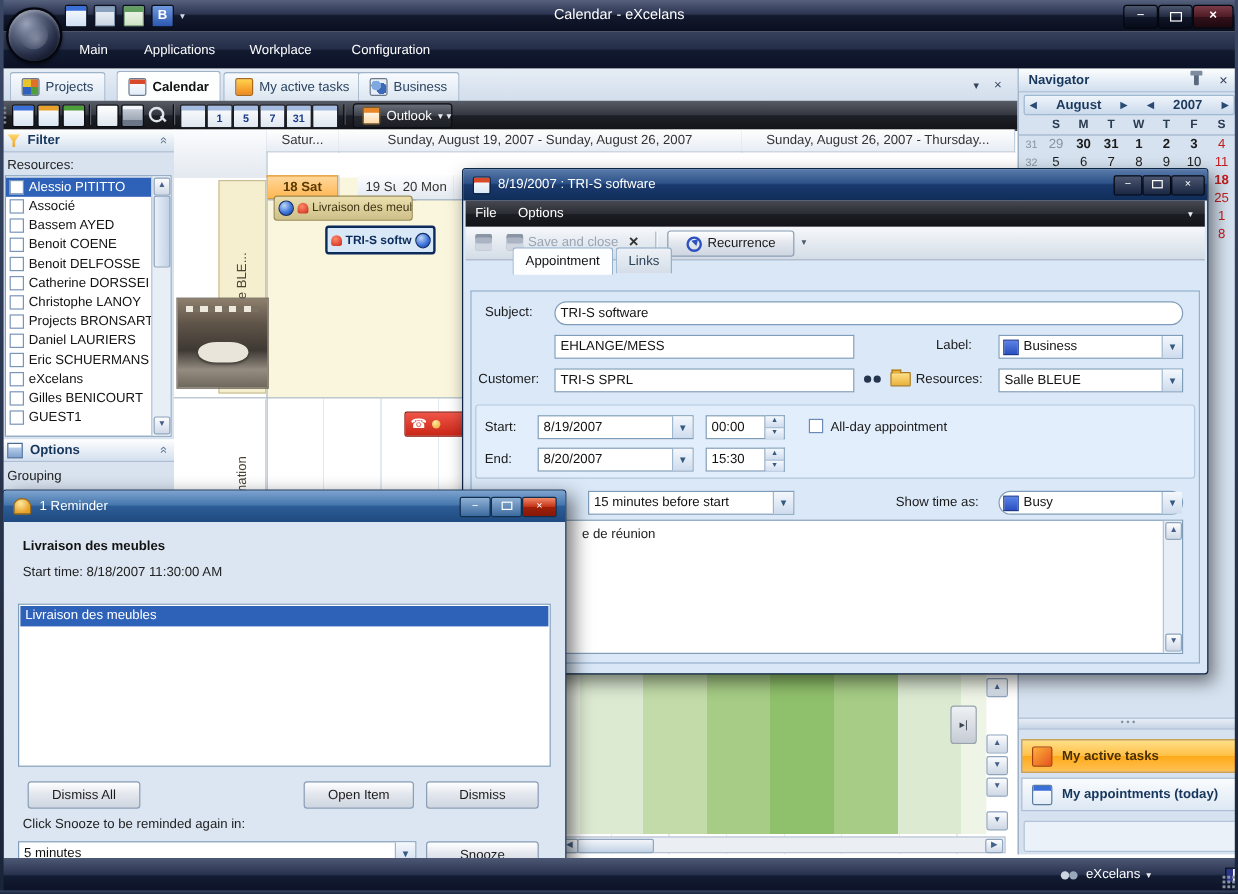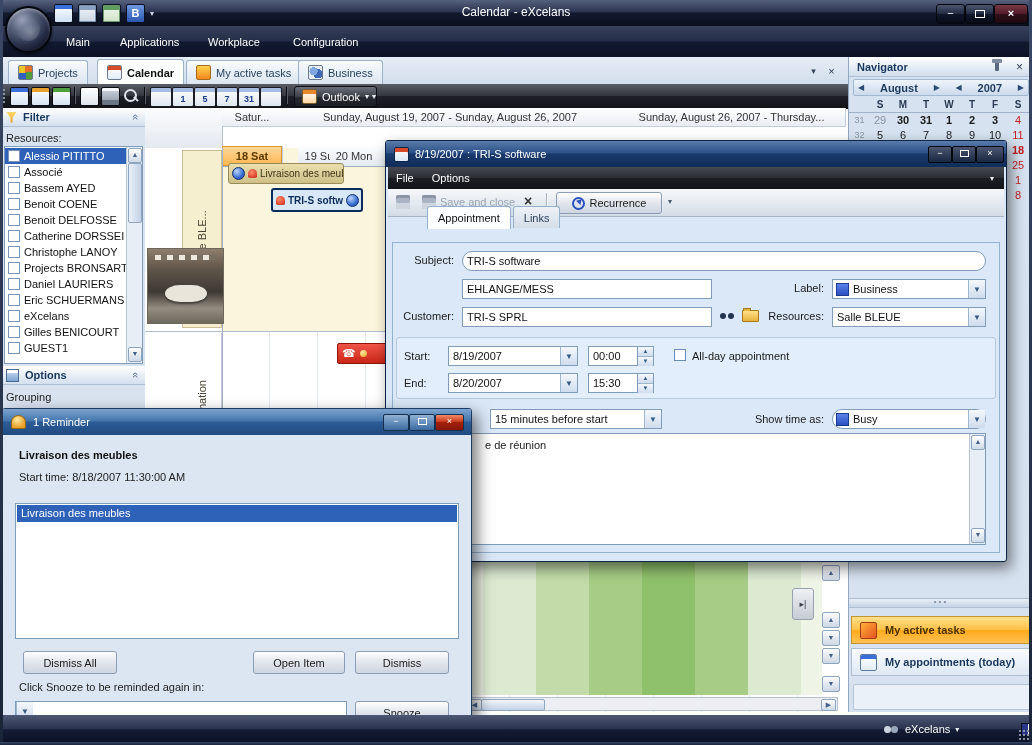--- a/index.html
+++ b/index.html
@@ -157,21 +157,21 @@
   .ppl{width:16px;height:11px;position:relative;}
   .ppl::before,.ppl::after{content:"";position:absolute;width:7px;height:7px;border-radius:50%;background:#cdd5e2;top:2px;}
   .ppl::before{left:0;} .ppl::after{left:7px;background:#9aa8bc;}
   .flag{width:17px;height:11px;border:1px solid #0a0f1f;background:linear-gradient(90deg,#29368c 0 33%,#f2f4f8 33% 66%,#d02a2a 66%);}
   .grip{position:absolute;right:2px;bottom:4px;width:12px;height:12px;
     background-image:radial-gradient(circle,#8a93a2 1.2px,transparent 1.4px);background-size:4px 4px;background-position:bottom right;}
 
   
   .dlg-btn{background:linear-gradient(#ffffff,#e3e7ee 45%,#cfd6e0);border:1px solid #8a9db5;border-radius:3px;color:#1a1a1a;display:flex;align-items:center;justify-content:center;}
   .fld{position:absolute;background:#fff;border:1px solid #7f9db9;padding:2px 4px;line-height:14px;white-space:nowrap;overflow:hidden;color:#111;box-sizing:border-box;}
-  .lblr{position:absolute;text-align:right;color:#1a1a1a;}
+  .lblr{position:absolute;text-align:center;color:#1a1a1a;}
   .combo{position:absolute;background:#fff;border:1px solid #7f9db9;display:flex;align-items:center;box-sizing:border-box;}
   .combo .sq{width:11px;height:11px;background:linear-gradient(#5b83e8,#2b50c0);border:1px solid #1a3a90;margin-left:3px;flex:none;}
   .combo .val{flex:1;padding:1px 4px;white-space:nowrap;overflow:hidden;}
   .combo .dd{width:16px;align-self:stretch;background:linear-gradient(#f4f8fc,#cfdcee);border-left:1px solid #9fb6cf;display:flex;align-items:center;justify-content:center;color:#345a82;font-size:8px;flex:none;}
   .spin{position:absolute;display:flex;box-sizing:border-box;}
   .spin .tv{flex:1;background:#fff;border:1px solid #7f9db9;padding:2px 4px;line-height:14px;}
   .spin .ud{width:15px;display:flex;flex-direction:column;border:1px solid #7f9db9;border-left:none;}
   .spin .ud span{flex:1;background:linear-gradient(#f4f8fc,#cfdcee);font-size:6px;color:#345a82;text-align:center;line-height:9px;border-bottom:1px solid #9fb6cf;}
   .spin .ud span:last-child{border-bottom:none;}
   .cbx{position:absolute;width:12px;height:12px;background:#fff;border:1px solid #6a8ab8;box-sizing:border-box;}
@@ -657,20 +657,21 @@
     <div class="rem-list">
       <div class="rem-row-sel">Livraison des meubles</div>
     </div>
 
     <div class="dlg-btn" style="position:absolute;left:20px;top:242px;width:92px;height:21px;">Dismiss All</div>
     <div class="dlg-btn" style="position:absolute;left:250px;top:242px;width:90px;height:21px;">Open Item</div>
     <div class="dlg-btn" style="position:absolute;left:352px;top:242px;width:92px;height:21px;">Dismiss</div>
 
     <div class="abs" style="left:16px;top:272px;color:#222;">Click Snooze to be reminded again in:</div>
     <div class="combo" style="left:12px;top:292px;width:332px;height:20px;">
+      <span class="val">5 minutes</span>
       <span class="dd">▼</span>
     </div>
     <div class="dlg-btn" style="position:absolute;left:352px;top:292px;width:92px;height:21px;">Snooze</div>
   </div>
 
   <div class="frame-strip" style="left:0;top:0;width:3px;height:745px;"></div>
   <div class="frame-strip" style="right:0;top:0;width:3px;height:745px;"></div>
   <div class="frame-strip" style="left:0;bottom:0;width:1032px;height:3px;"></div>
 </div>
 

